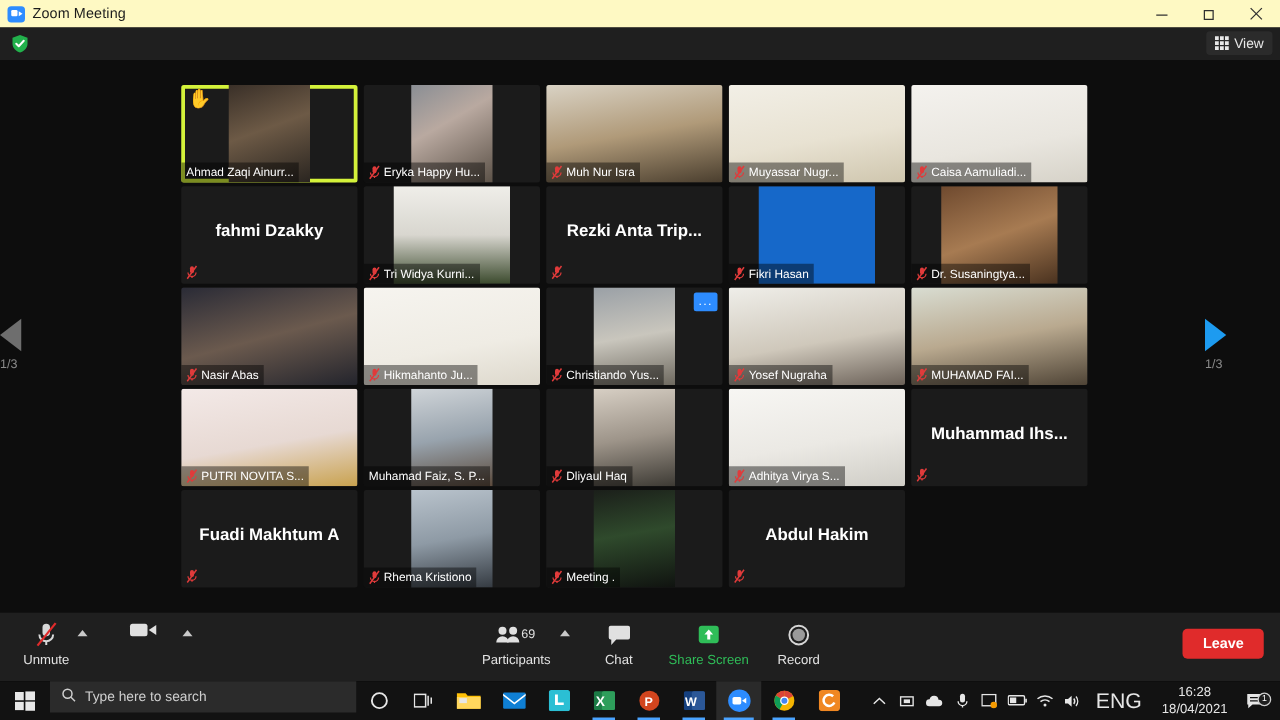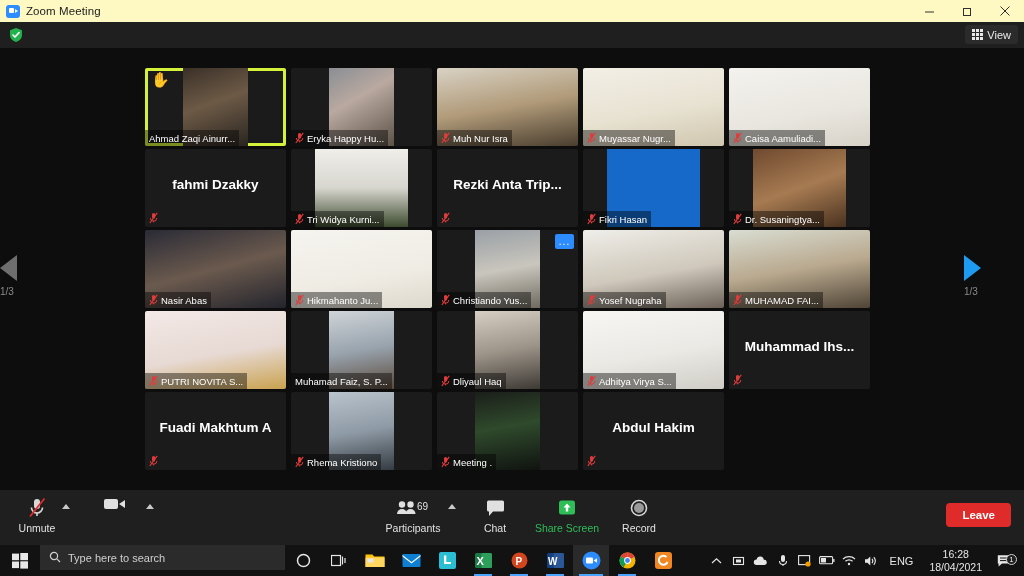--- a/index.html
+++ b/index.html
@@ -164,21 +164,21 @@
   .tb-ico { width: 36px; height: 31px; display: flex; align-items: center; justify-content: center; position: relative; }
   .tb-ico.active { background: #2a2a2a; }
   .tb-ico.active::after {
     content: ""; position: absolute; left: 6px; right: 6px; bottom: 0; height: 2px; background: #4aa3ff;
   }
   .tb-ico.running::after {
     content: ""; position: absolute; left: 9px; right: 9px; bottom: 0; height: 2px; background: #4aa3ff;
   }
   #tray { margin-left: auto; display: flex; align-items: center; gap: 0px; padding-right: 4px; color: #e6e6e6; }
   #tray .ti { width: 22px; display: flex; align-items: center; justify-content: center; }
-  #tray .lang { font-size: 11px; padding: 0 8px; }
+  #tray .lang { font-size: 17px; padding: 0 8px; }
   #clock { font-size: 10.5px; line-height: 13px; text-align: center; padding: 0 8px; }
   #notif { width: 30px; display: flex; align-items: center; justify-content: center; position: relative; }
   #notif .badge {
     position: absolute; right: 3px; bottom: 3px;
     background: #1f1f1f; color: #fff; font-size: 7px;
     border: 1px solid #cfcfcf; border-radius: 50%;
     width: 11px; height: 11px; display: flex; align-items: center; justify-content: center;
   }
 </style>
 </head>

